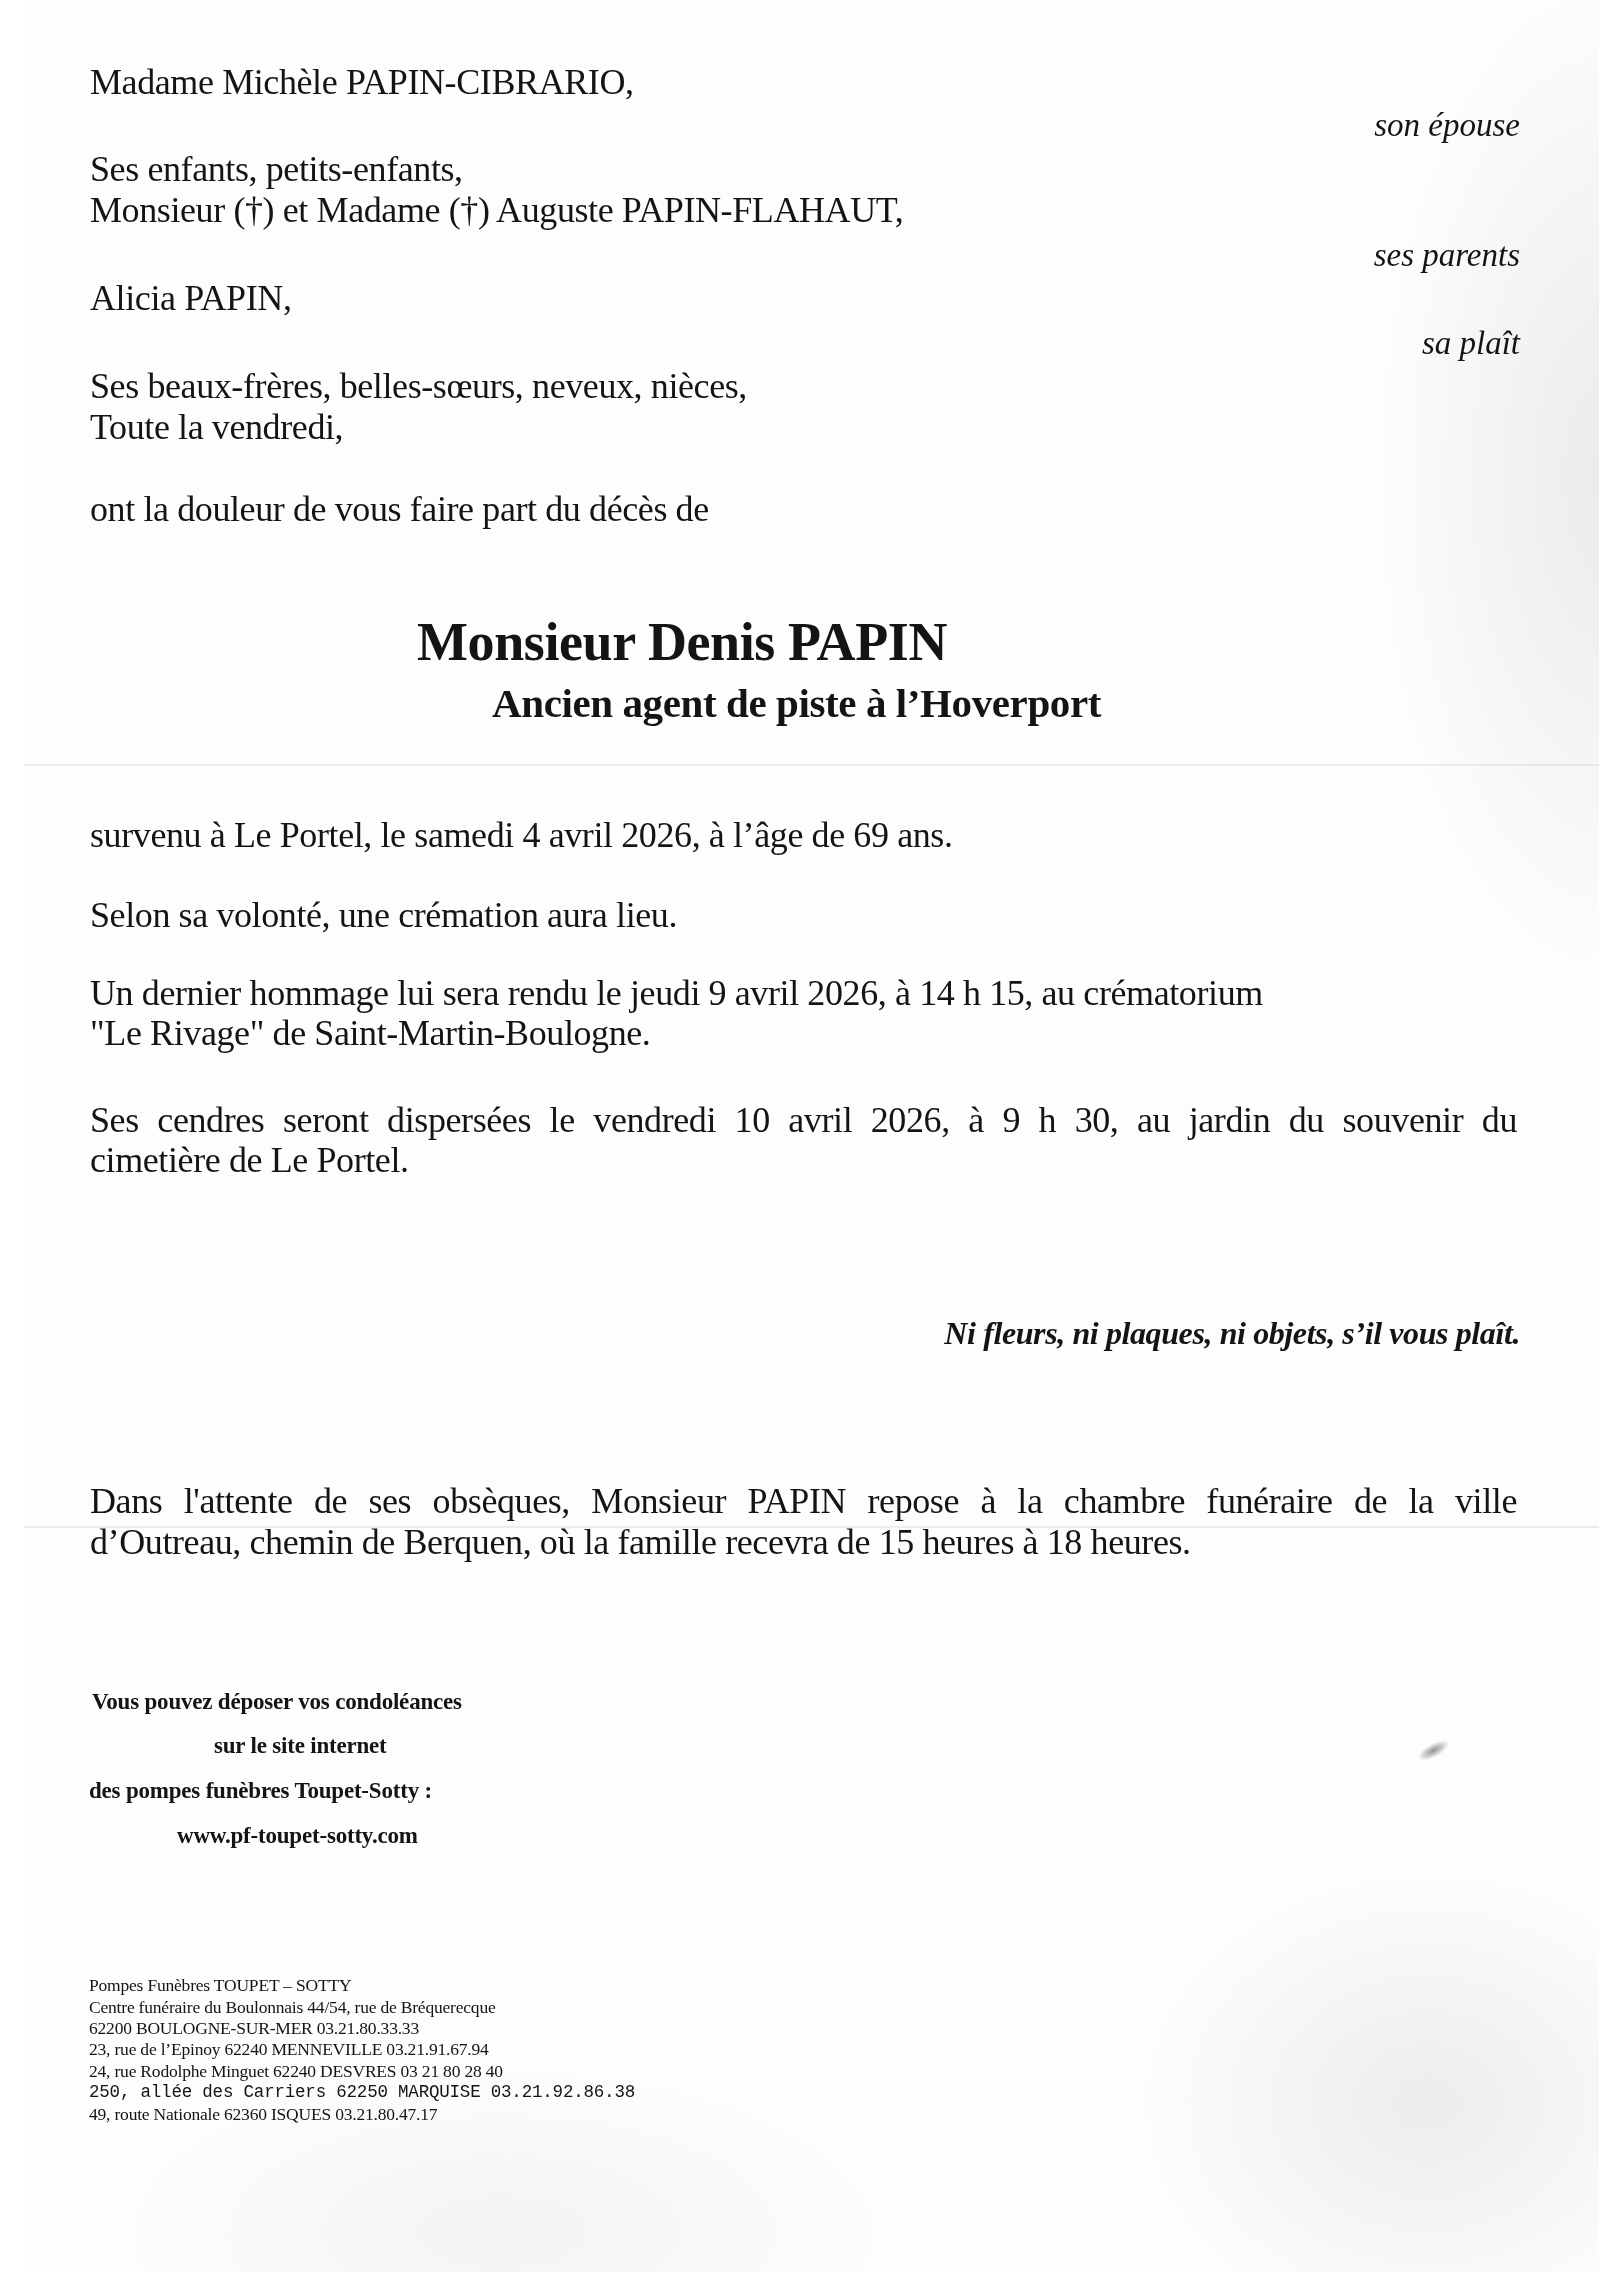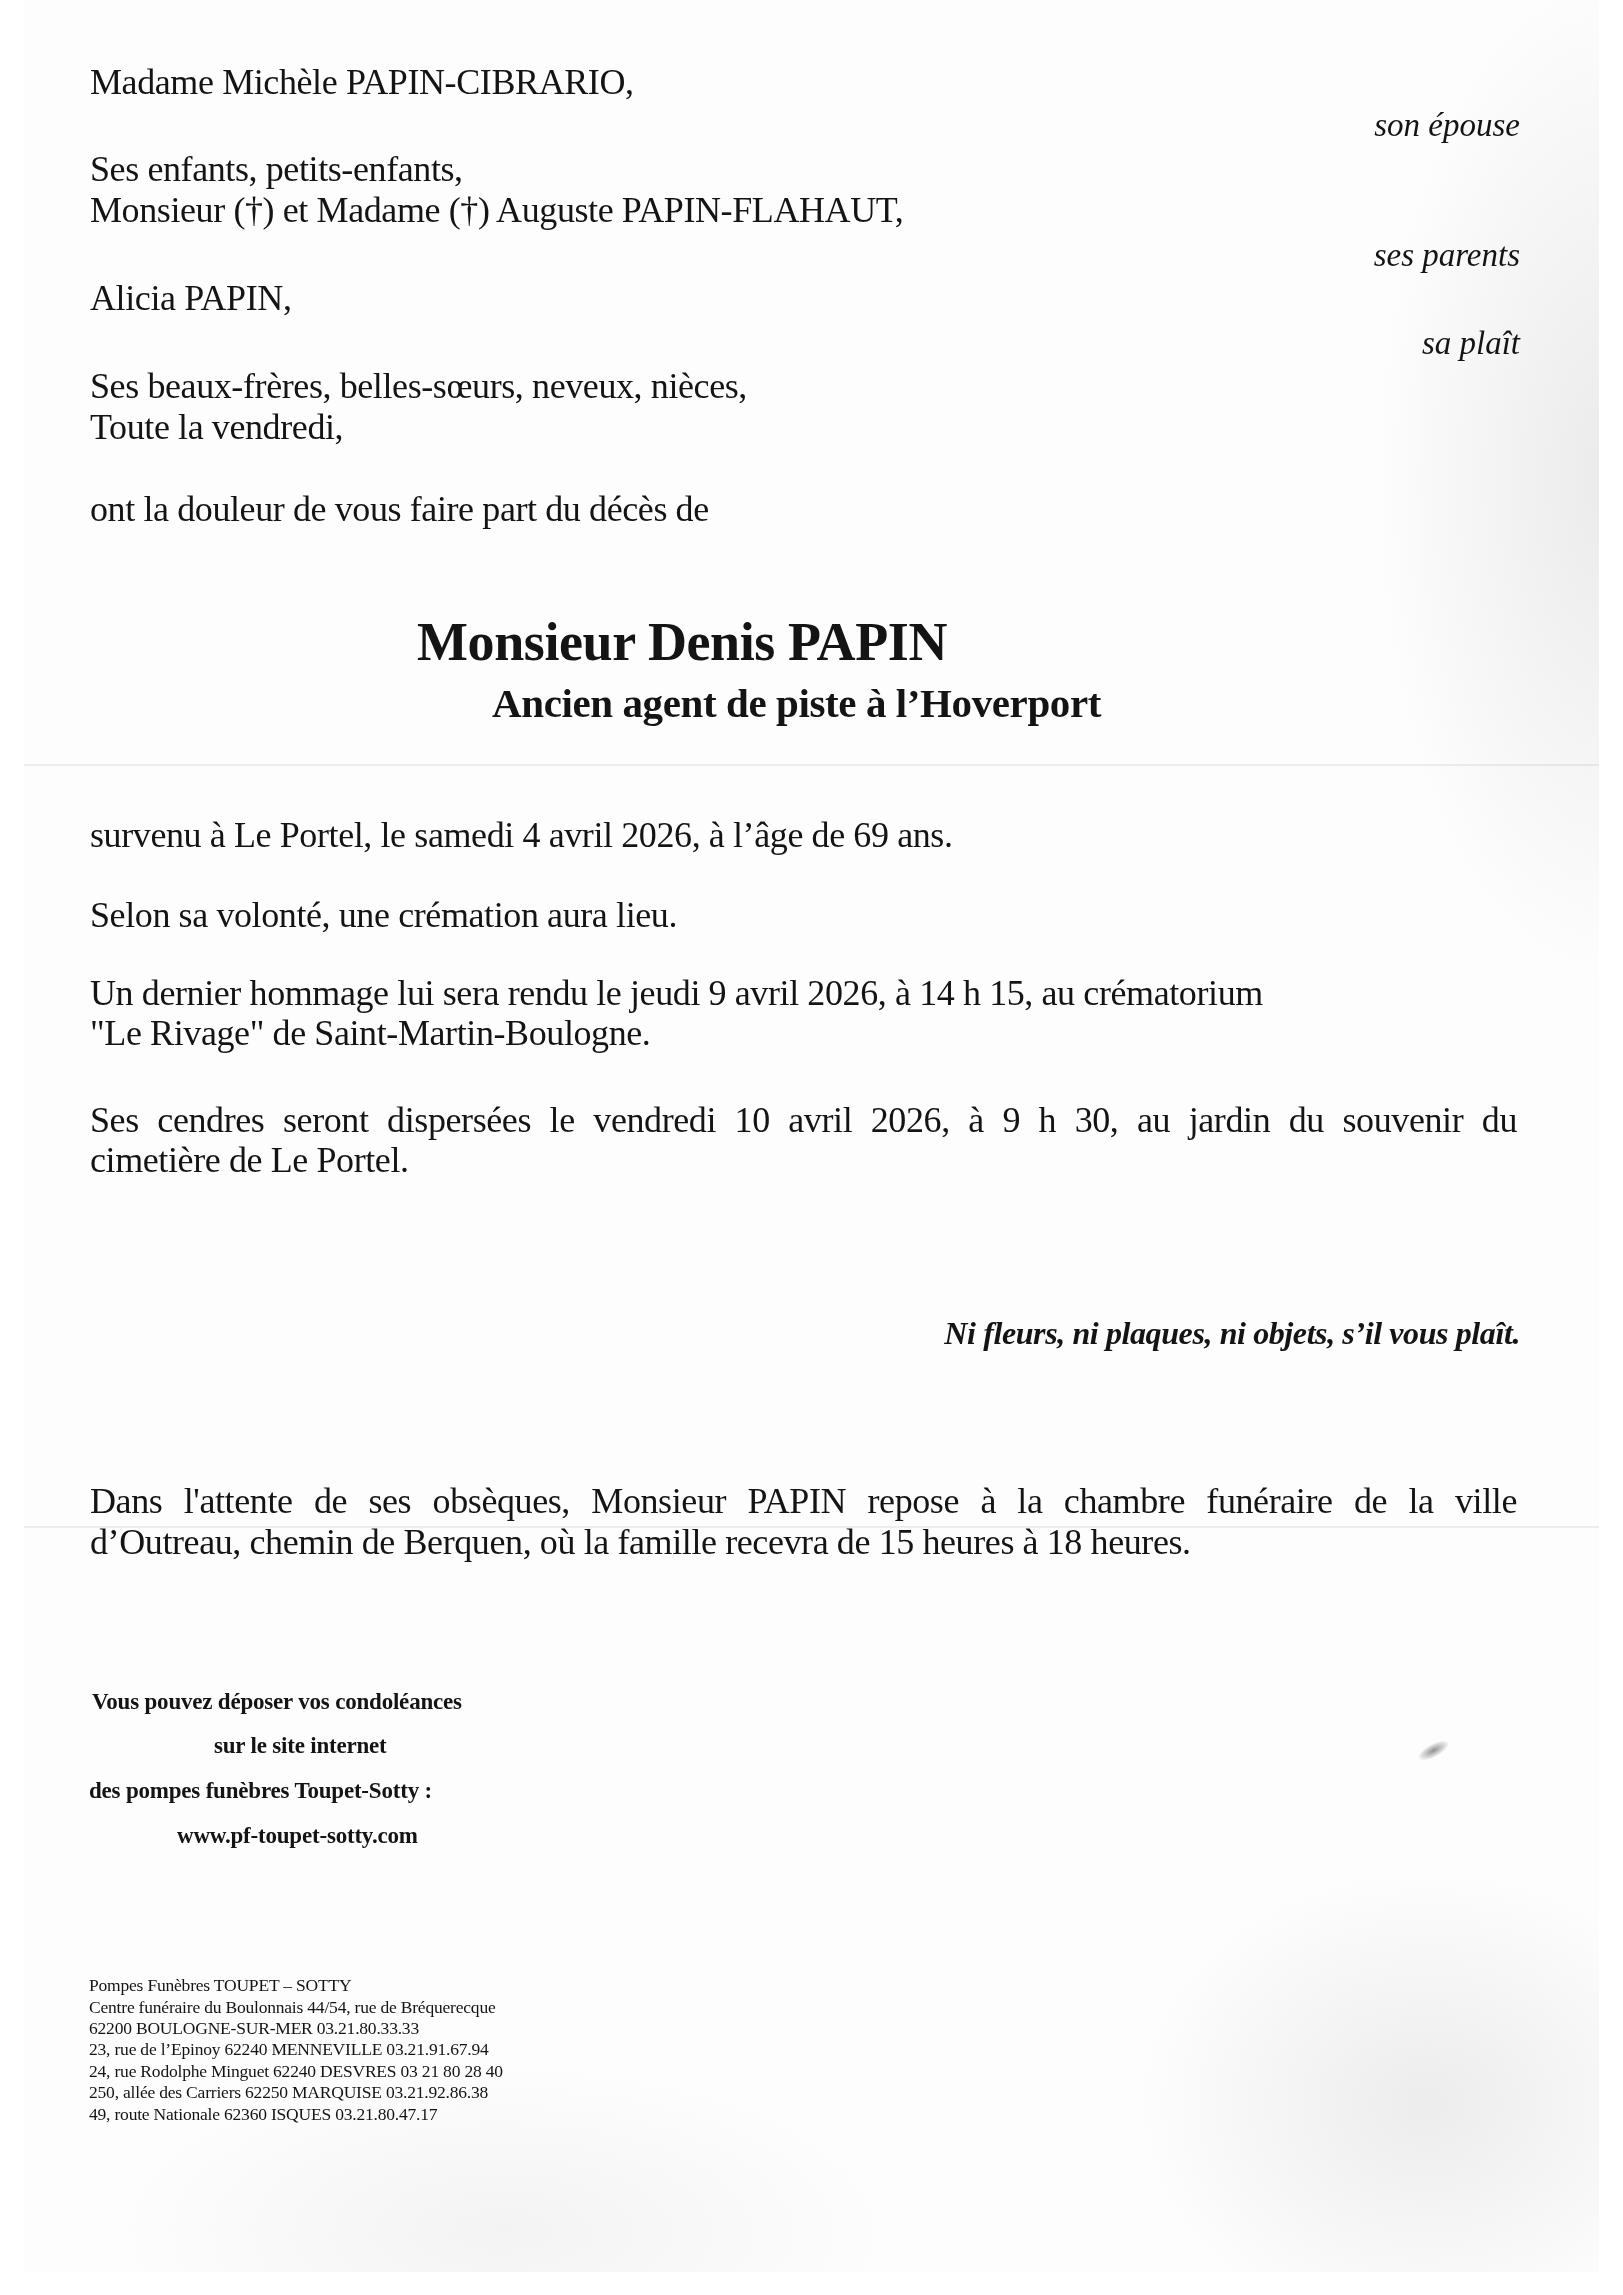--- a/index.html
+++ b/index.html
@@ -145,15 +145,15 @@
 <div class="t condo" style="left:92px; top:1690px;">Vous pouvez déposer vos condoléances</div>
 <div class="t condo" style="left:214px; top:1734px;">sur le site internet</div>
 <div class="t condo" style="left:89px; top:1779px;">des pompes funèbres Toupet-Sotty :</div>
 <div class="t condo" style="left:177px; top:1824px;">www.pf-toupet-sotty.com</div>
 
 <div class="t footer" style="left:89px; top:1977px;">Pompes Funèbres TOUPET – SOTTY</div>
 <div class="t footer" style="left:89px; top:1999px;"> Centre funéraire du Boulonnais 44/54, rue de Bréquerecque</div>
 <div class="t footer" style="left:89px; top:2020px;">62200 BOULOGNE-SUR-MER 03.21.80.33.33</div>
 <div class="t footer" style="left:89px; top:2041px;">23, rue de l’Epinoy 62240 MENNEVILLE 03.21.91.67.94</div>
 <div class="t footer" style="left:89px; top:2063px;">24, rue Rodolphe Minguet 62240 DESVRES 03 21 80 28 40</div>
-<div class="t footer" style="left:89px; top:2084px;">250, allée des Carriers 62250 MARQUISE 03.21.92.86.38</div>
+<div class="t footer" style="left:89px; top:2084px;font-family:Liberation Mono, monospace;">250, allée des Carriers 62250 MARQUISE 03.21.92.86.38</div>
 <div class="t footer" style="left:89px; top:2106px;">49, route Nationale 62360 ISQUES 03.21.80.47.17</div>
 
 
 </body></html>

